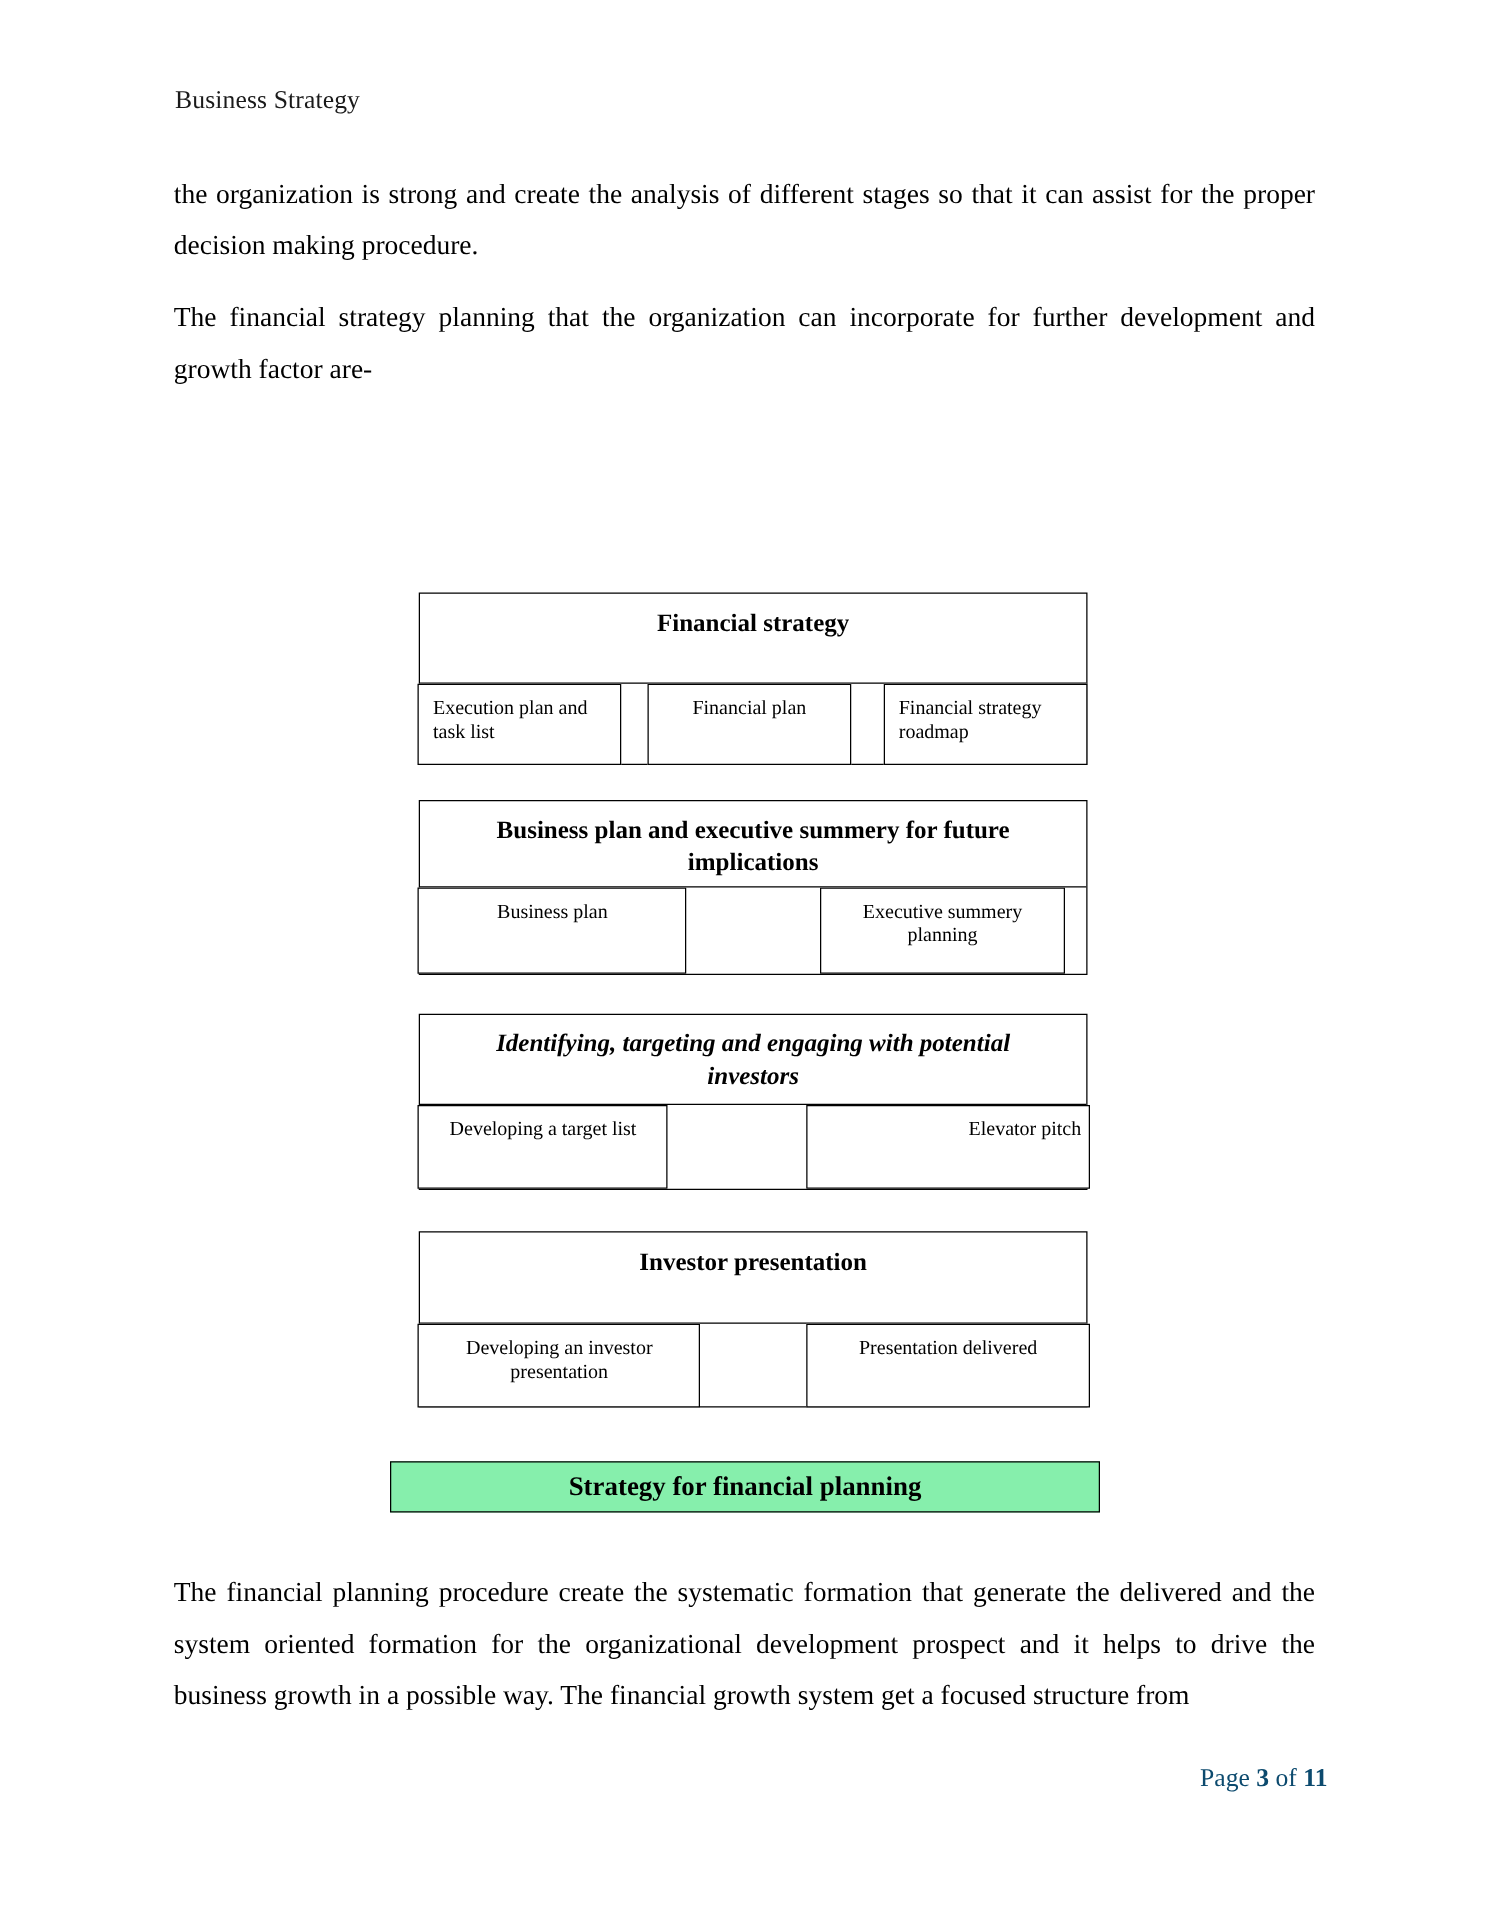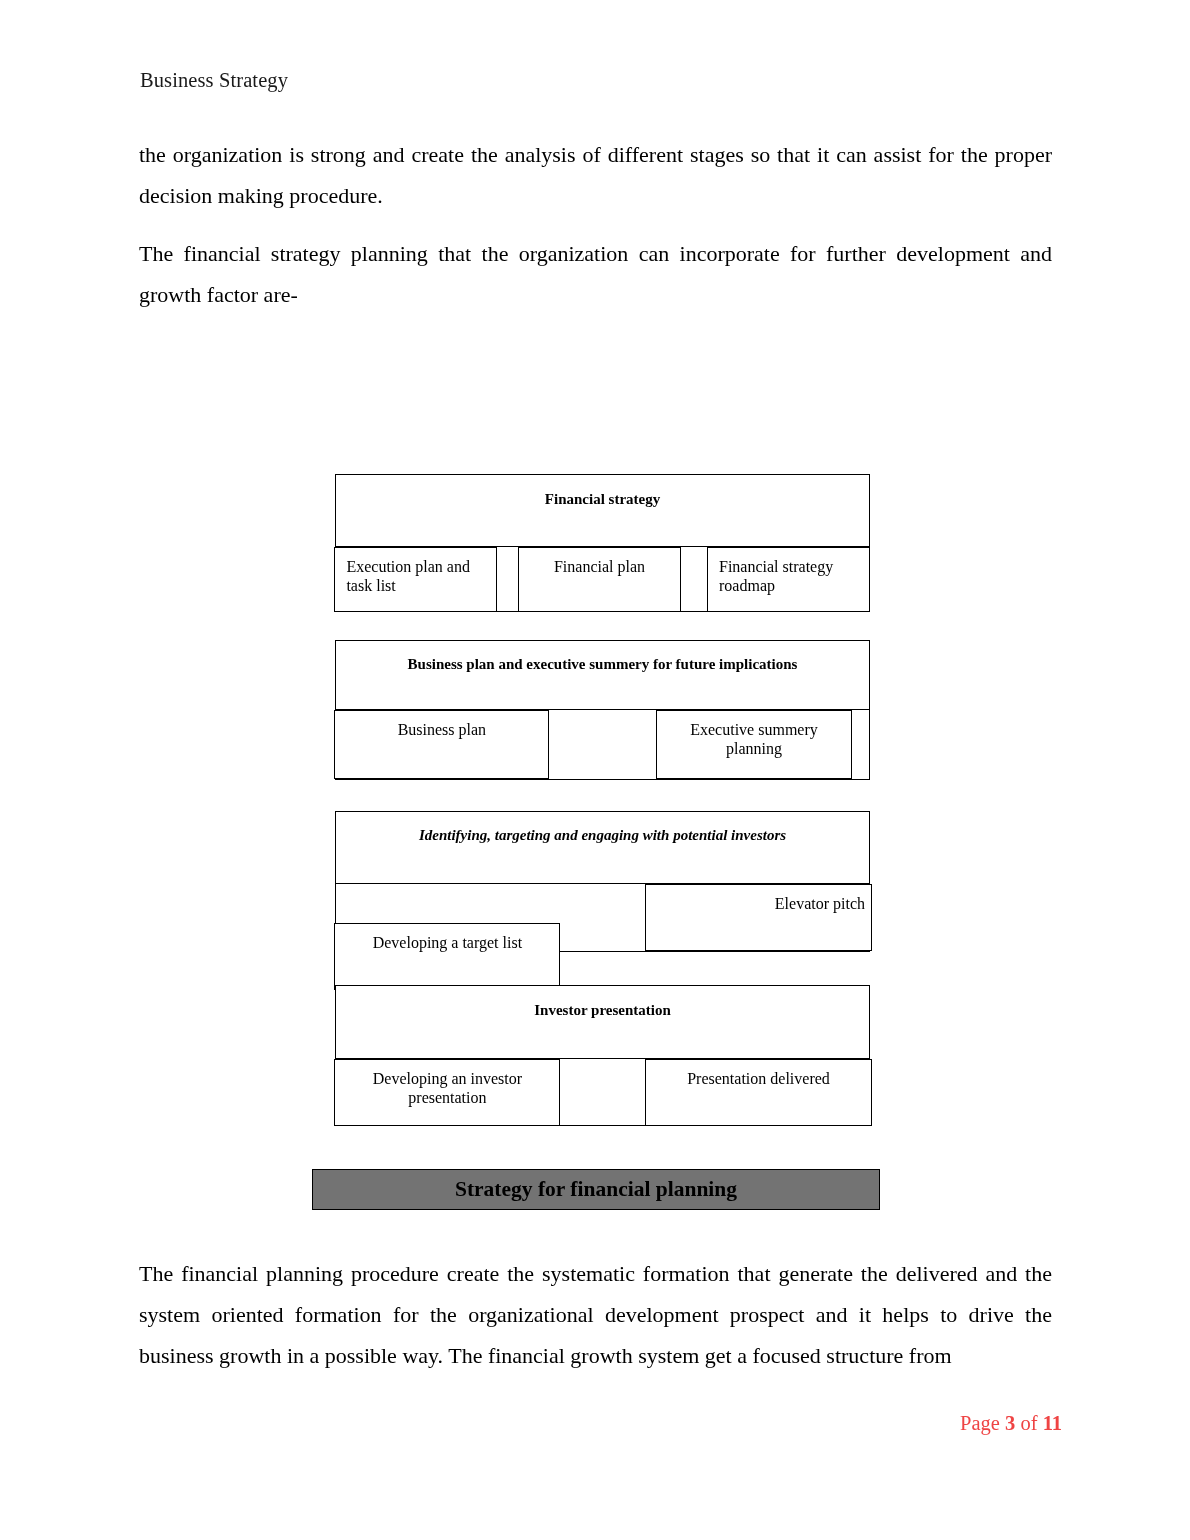--- a/index.html
+++ b/index.html
@@ -76,21 +76,21 @@
   }
   .grp-head {
     box-sizing: border-box;
     width: 100%;
     border-bottom: 1.6px solid #000;
     display: flex;
     align-items: flex-start;
     justify-content: center;
     text-align: center;
     font-weight: bold;
-    font-size: 15px;
+    font-size: 20px;
     line-height: 26px;
     padding: 11px 22px 0 22px;
   }
   .grp-head.two-line { padding-top: 10px; }
   .grp-row {
     position: relative;
     width: 100%;
     box-sizing: border-box;
   }
   .cell {
@@ -103,36 +103,36 @@
     padding: 9px 11px 0 11px;
     overflow: hidden;
   }
   .cell.ctr { text-align: center; padding-left: 6px; padding-right: 6px; }
   .cell.lft { text-align: left; }
 
   .single-box {
     position: absolute;
     box-sizing: border-box;
     border: 1.6px solid #000;
-    background: #737373;
+    background: #86efac;
     display: flex;
     align-items: center;
     justify-content: center;
     text-align: center;
     font-weight: bold;
     font-size: 21.5px;
   }
 
   
   .footer {
     position: absolute;
     right: 128px;
     top: 1412px;
     font-size: 20.5px;
-    color: #ef4444;
+    color: #0c4a6e;
     white-space: nowrap;
   }
   .footer b { font-weight: bold; }
 </style>
 </head>
 <body>
 
 <div class="page">
 
   <div class="doc-header">Business Strategy</div>
@@ -157,21 +157,21 @@
       <div class="grp-head two-line" style="height:69px;">Business plan and executive summery for future implications</div>
       <div class="grp-row" style="height:68px;">
         <div class="cell ctr" style="left:-1.6px; top:-0.5px; width:215px; height:69px;">Business plan</div>
         <div class="cell ctr" style="left:320px; top:-0.5px; width:196px; height:69px;">Executive summery planning</div>
       </div>
     </div>
 
     <div class="grp" style="left:335px; top:811px; width:535px; height:141px;">
       <div class="grp-head two-line" style="height:72px;font-style:italic;">Identifying, targeting and engaging with potential investors</div>
       <div class="grp-row" style="height:66px;">
-        <div class="cell ctr" style="left:-1.6px; top:-0.5px; width:226px; height:67px;margin-top:39px;">Developing a target list</div>
+        <div class="cell ctr" style="left:-1.6px; top:-0.5px; width:200px; height:67px;">Developing a target list</div>
         <div class="cell ctr" style="left:309px; top:-0.5px; width:227px; height:67px;text-align:right;">Elevator pitch</div>
       </div>
     </div>
 
     <div class="grp" style="left:335px; top:985px; width:535px; height:141px;">
       <div class="grp-head" style="height:73px;">Investor presentation</div>
       <div class="grp-row" style="height:66px;">
         <div class="cell ctr" style="left:-1.6px; top:-0.5px; width:226px; height:67px;">Developing an investor presentation</div>
         <div class="cell ctr" style="left:309px; top:-0.5px; width:227px; height:67px;">Presentation delivered</div>
       </div>

